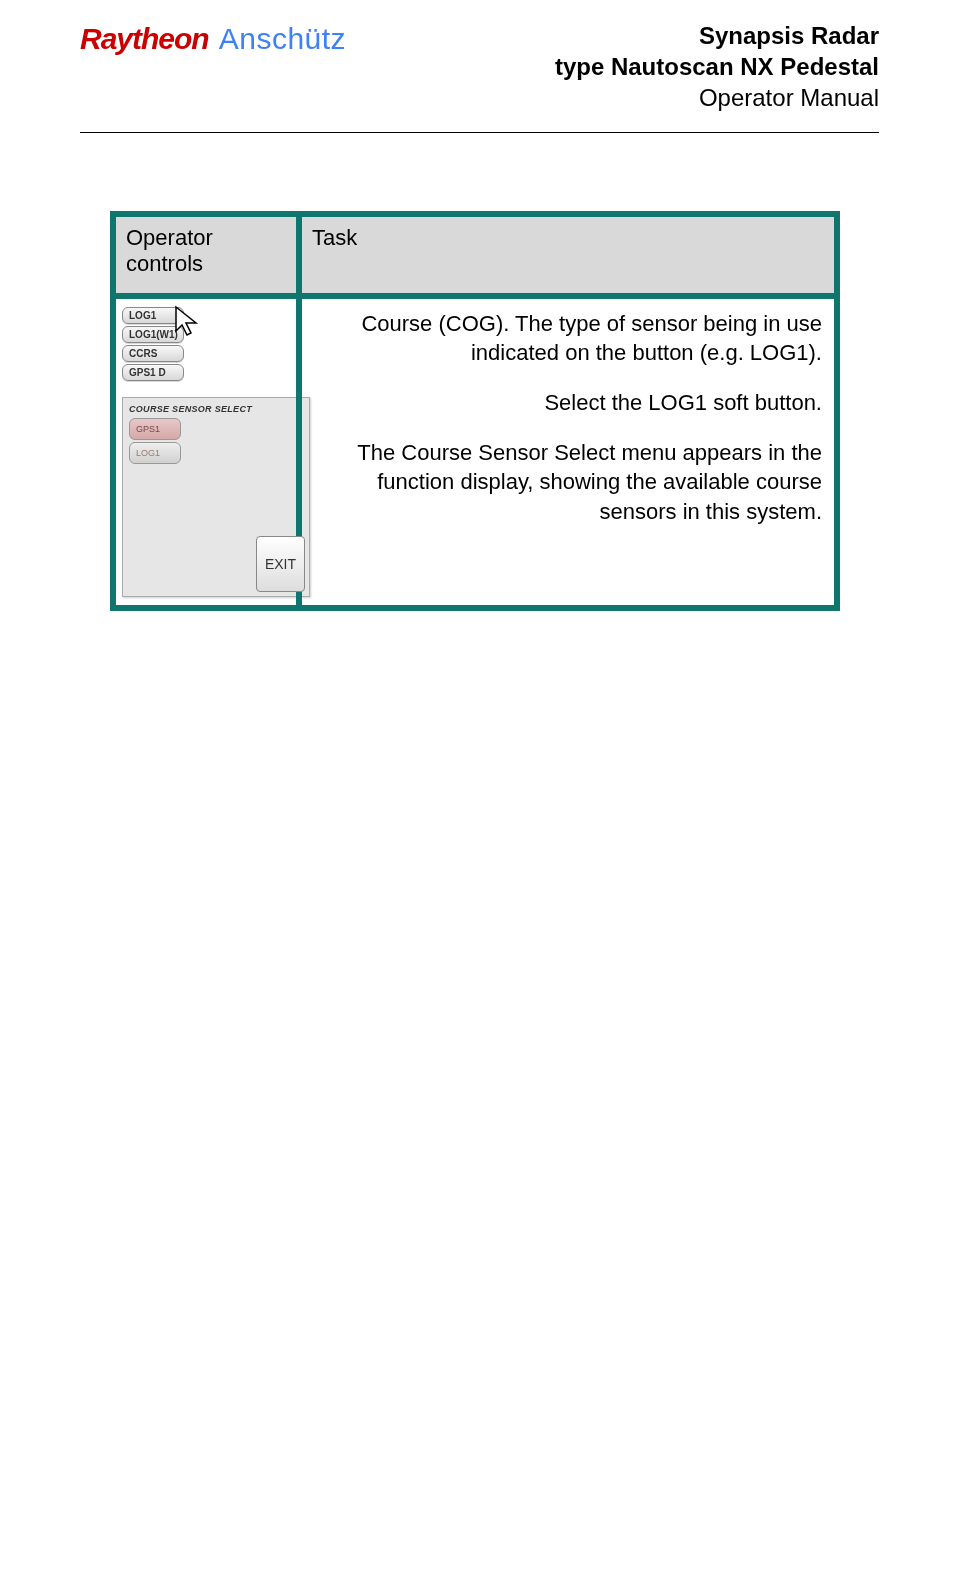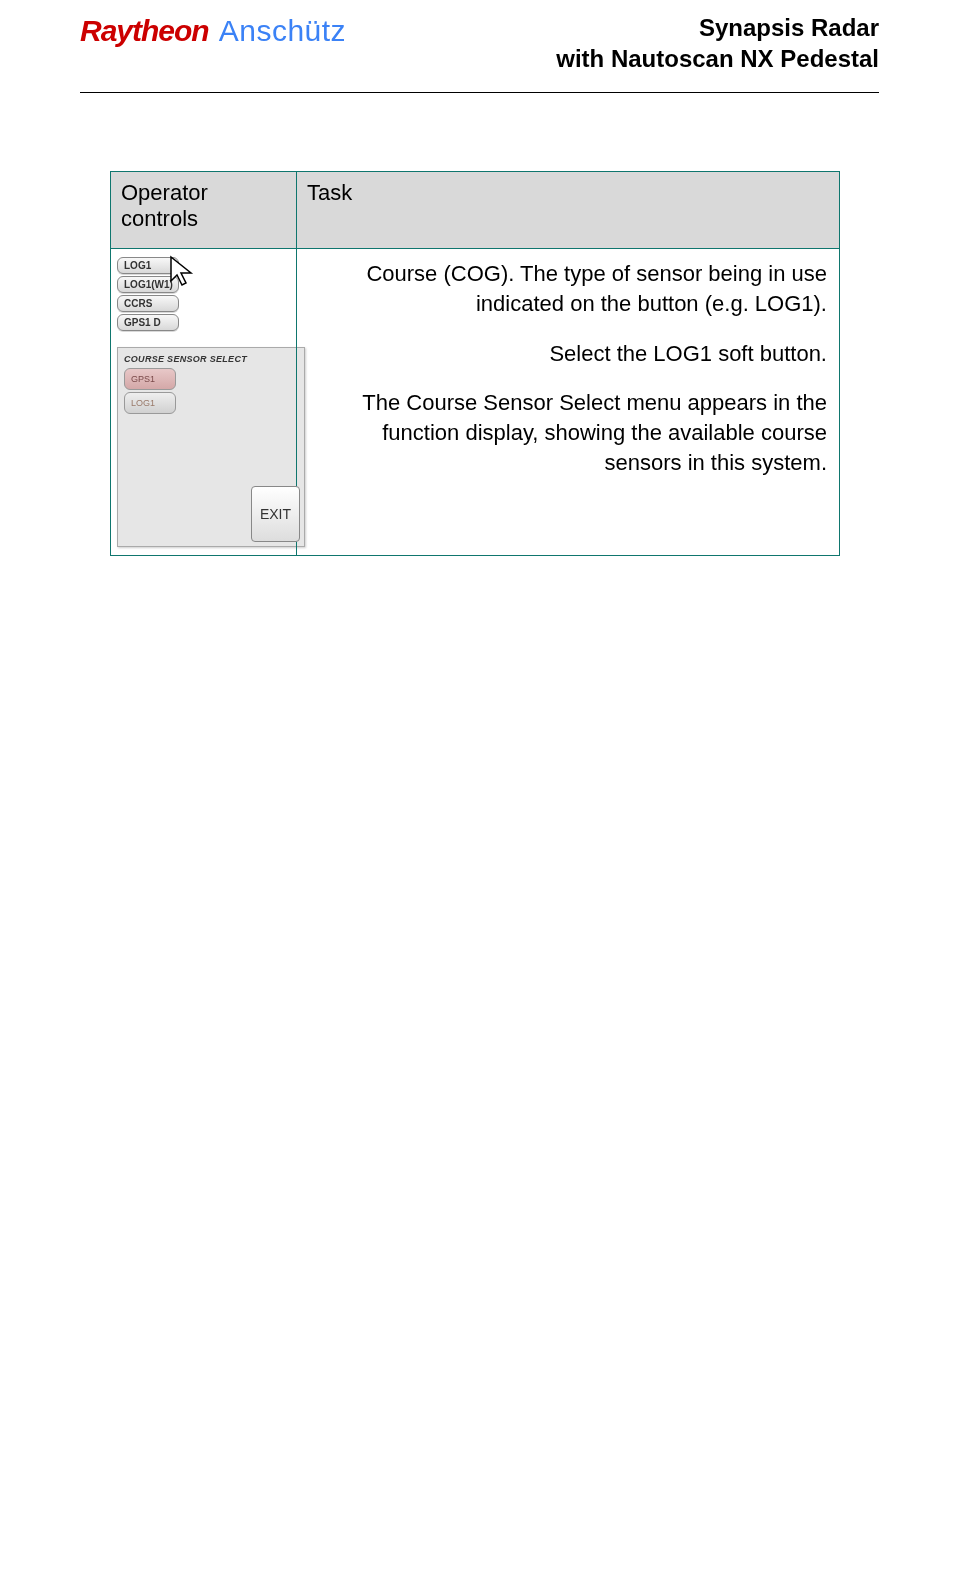--- a/index.html
+++ b/index.html
@@ -14,21 +14,21 @@
     .page {
       padding: 0 80px;
       height: 100%;
       display: flex;
       flex-direction: column;
     }
     .header {
       display: flex;
       justify-content: space-between;
       align-items: flex-start;
-      padding-top: 12px;
+      padding-top: 20px;
       padding-bottom: 18px;
       border-bottom: 1.5px solid #000;
     }
     .logo {
       display: flex;
       align-items: center;
       gap: 10px;
       padding-top: 2px;
     }
     .logo-raytheon {
@@ -55,21 +55,21 @@
       flex: 1;
       padding-top: 78px;
       padding-left: 30px;
     }
     table.main-table {
       border-collapse: collapse;
       width: 730px;
       table-layout: fixed;
     }
     table.main-table td, table.main-table th {
-      border: 1px solid #0f766e;
+      border: 6px solid #0f766e;
       vertical-align: top;
     }
     table.main-table th {
       background: #d9d9d9;
       font-weight: 400;
       text-align: left;
       font-size: 22px;
       padding: 8px 10px 16px 10px;
     }
     col.c1 { width: 186px; }
@@ -169,21 +169,22 @@
 <body>
 
 <div class="page">
   <div class="header">
     <div class="logo">
       <span class="logo-raytheon">Raytheon</span>
       <span class="logo-anschutz">Anschütz</span>
     </div>
     <div class="header-titles">
       <div class="bold">Synapsis Radar</div>
-      <div class="bold">with Nautoscan NX Pedestal</div>
+      <div class="bold">type Nautoscan NX Pedestal</div>
+      <div>Operator Manual</div>
     </div>
   </div>
 
   <div class="content">
     <table class="main-table">
       <colgroup>
           <col class="c1">
           <col class="c2">
         </colgroup>
       <tbody>

